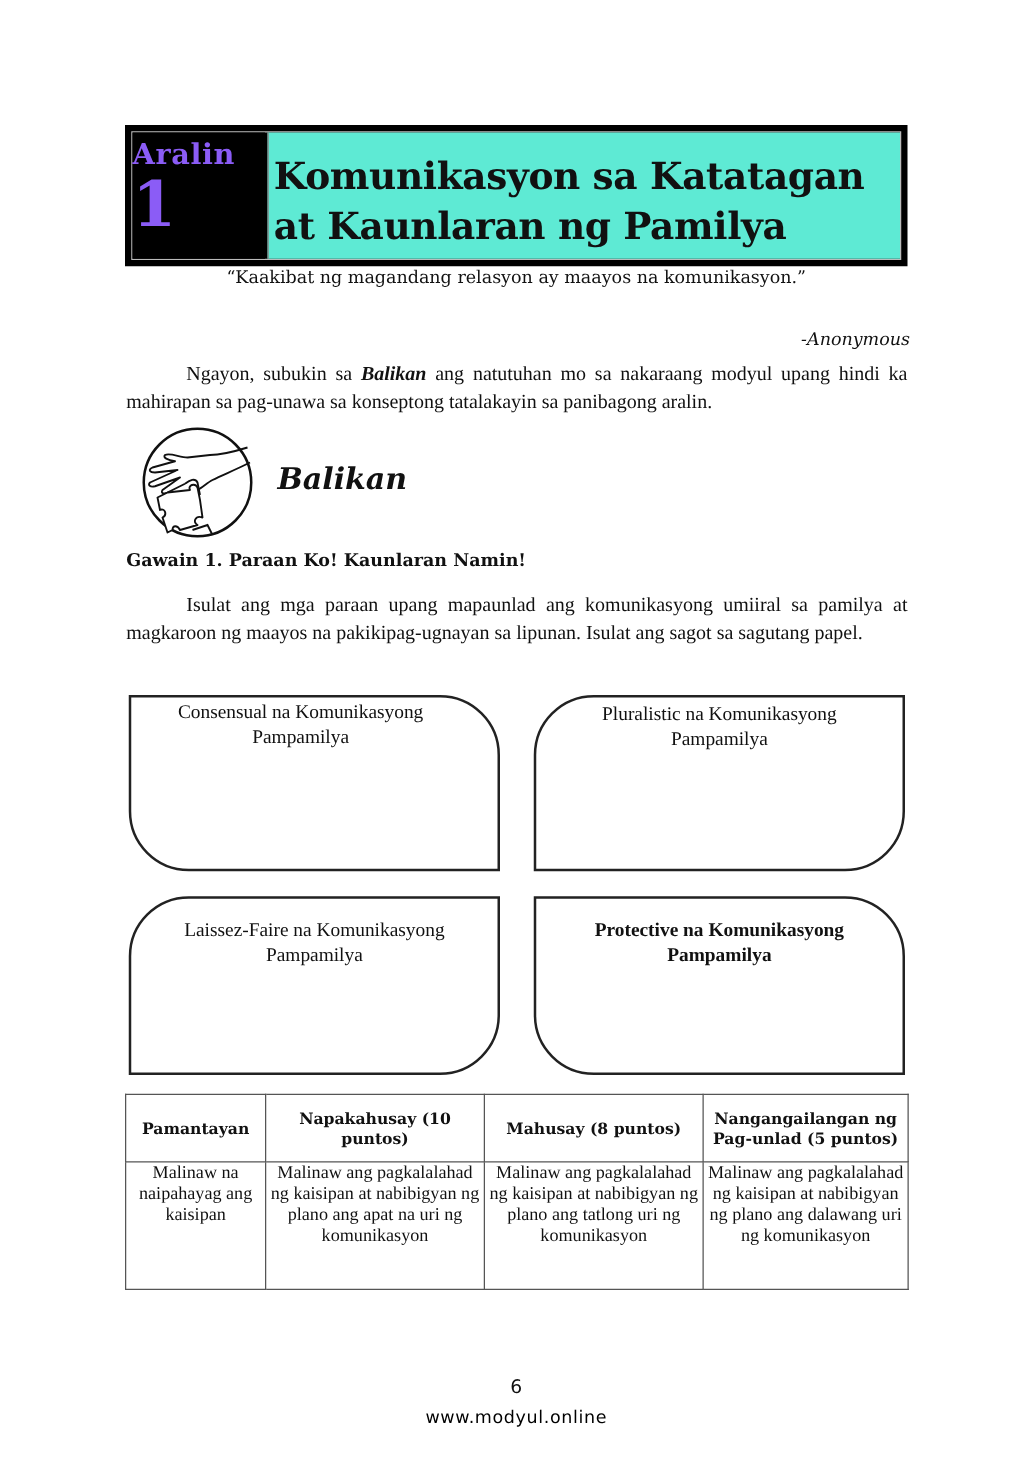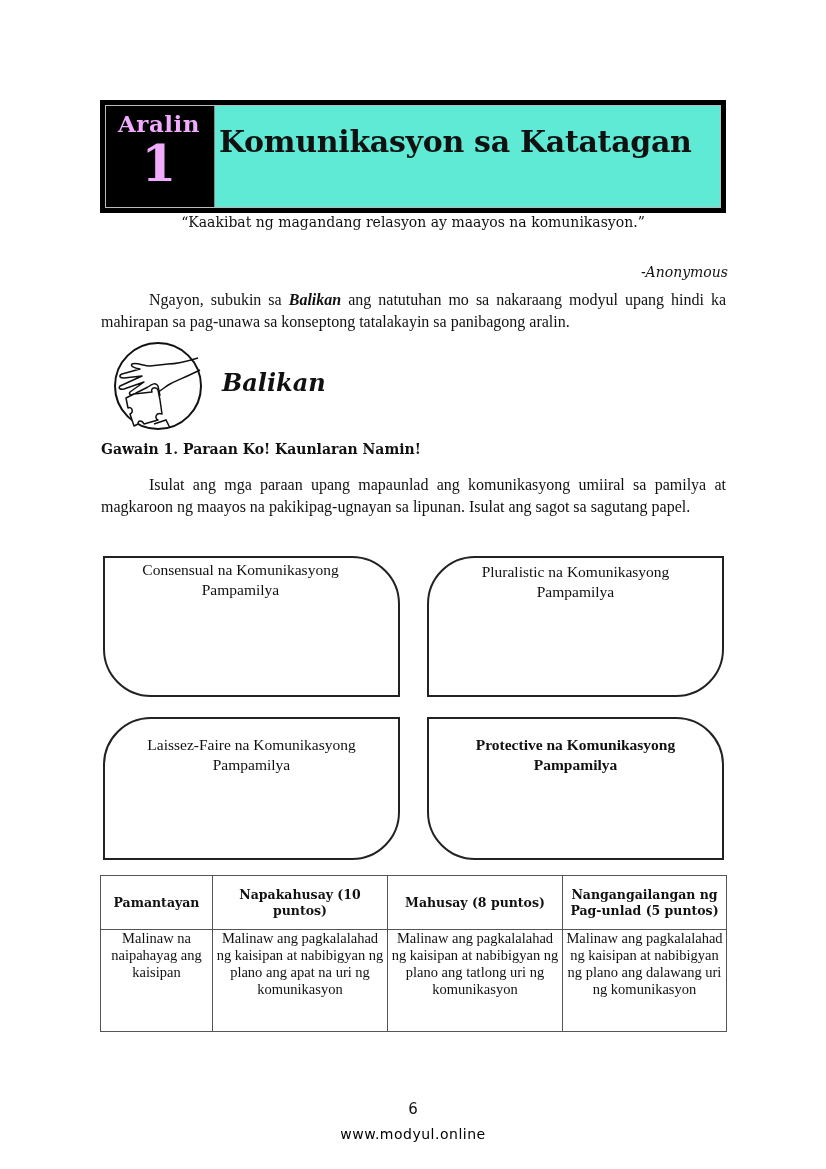--- a/index.html
+++ b/index.html
@@ -13,21 +13,21 @@
   #header-frame {
     left: 100px; top: 100px; width: 626px; height: 113px;
     background: #000; box-sizing: border-box;
   }
   #header-inner {
     position: absolute; left: 5px; top: 5px; right: 5px; bottom: 5px;
     border: 1px solid #bbb; box-sizing: border-box;
   }
   #aralin-box {
     position: absolute; left: 0; top: 0; width: 106px; bottom: 0;
-    background: #000; color: #f0abfc; text-align: center;
+    background: #000; color: #8b5cf6; 
   }
   #aralin-label {
     display: block; margin-top: 4px; font-weight: bold; font-size: 23px;
     font-family: "DejaVu Serif", serif; letter-spacing: 0.5px;
   }
   #aralin-number {
     display: block; font-weight: bold; font-size: 50px; line-height: 54px;
     font-family: "DejaVu Serif", serif;
   }
   #title-box {
@@ -118,20 +118,21 @@
 <body>
 
 <div id="header-frame" class="abs">
   <div id="header-inner">
     <div id="aralin-box">
       <span id="aralin-label">Aralin</span>
       <span id="aralin-number">1</span>
     </div>
     <div id="title-box">
       <span id="title-line-1" class="title-line">Komunikasyon sa Katatagan</span>
+      <span class="title-line">at Kaunlaran ng Pamilya</span>
     </div>
   </div>
 </div>
 
 <div id="quote" class="abs">“Kaakibat ng magandang relasyon ay maayos na komunikasyon.”</div>
 <div id="quote-author" class="abs">-Anonymous</div>
 
 <div id="intro-para" class="abs para"><span class="indent"></span><span>Ngayon, subukin sa </span><b><i>Balikan</i></b><span> ang natutuhan mo sa nakaraang modyul upang hindi ka mahirapan sa pag-unawa sa konseptong tatalakayin sa panibagong aralin.</span></div>
 
 <svg id="balikan-icon" class="abs" viewBox="0 0 96 92">

